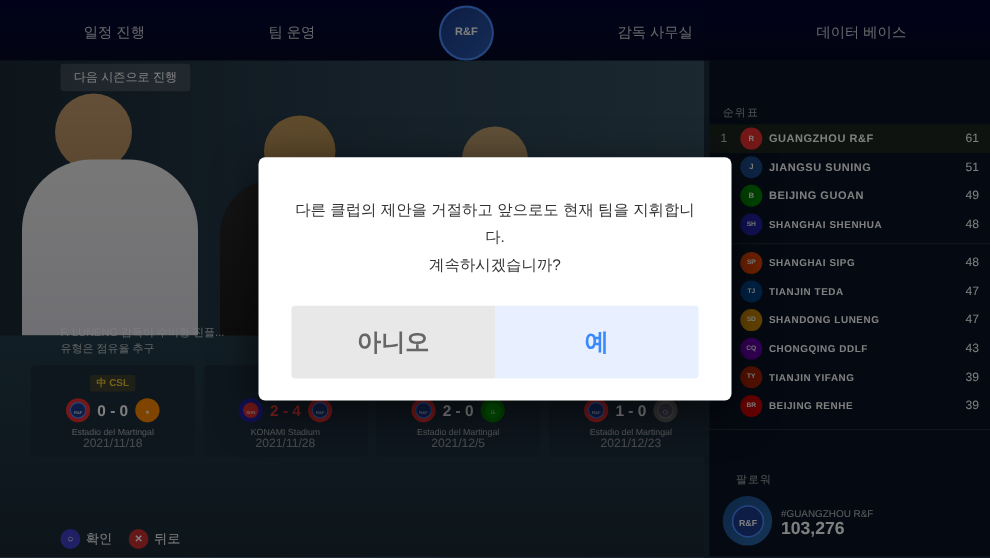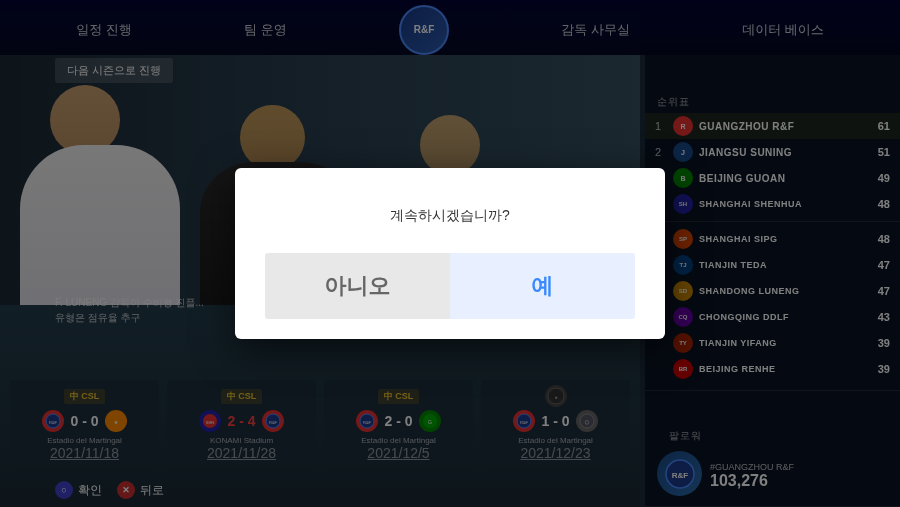--- a/index.html
+++ b/index.html
@@ -155,21 +155,21 @@
     .rank-name {
       flex: 1;
       font-size: 10px;
       font-weight: bold;
       letter-spacing: 0.5px;
     }
 
     .rank-points {
       color: white;
       font-size: 11px;
-      font-weight: bold;
+      font-weight: normal;
     }
 
     .rank-highlight {
       background: rgba(255,255,0,0.08);
     }
 
     .divider-line {
       height: 1px;
       background: rgba(255,255,255,0.1);
       margin: 4px 0;
@@ -234,25 +234,25 @@
 
     .partner-konami {
       background: #cc0000;
       font-size: 7px;
     }
 
     
     .match-cards {
       position: absolute;
       bottom: 40px;
-      left: 0;
+      left: 18px;
       width: 640px;
       height: 135px;
       display: flex;
-      align-items: flex-end;
+      align-items: flex-start;
       padding: 0 10px;
       gap: 8px;
     }
 
     .match-card {
       flex: 1;
       background: rgba(30, 45, 60, 0.95);
       border-radius: 4px;
       padding: 6px 4px;
       text-align: center;
@@ -302,22 +302,21 @@
     }
 
     .match-venue {
       color: rgba(255,255,255,0.6);
       font-size: 8px;
       margin-top: 4px;
     }
 
     .match-date {
       color: rgba(255,255,255,0.5);
-      font-size: 14px;
-      text-decoration: underline;
+      font-size: 11px;
     }
 
     
     .bottom-controls {
       position: absolute;
       bottom: 8px;
       left: 55px;
       display: flex;
       align-items: center;
       gap: 15px;
@@ -667,20 +666,21 @@
   </div>
 
   <div class="partners-section">
     <div class="partners-label">공식 파트너</div>
   </div>
 </div>
 
 <div class="modal-overlay">
   <div class="modal-box">
     <div class="modal-message">
+      <div>다른 클럽의 제안을 거절하고 앞으로도 현재 팀을 지휘합니다.</div>
       <div>계속하시겠습니까?</div>
     </div>
     <div class="modal-buttons">
       <button class="modal-btn-no">아니오</button>
       <button class="modal-btn-yes">예</button>
     </div>
   </div>
 </div>
 
 </body></html>

